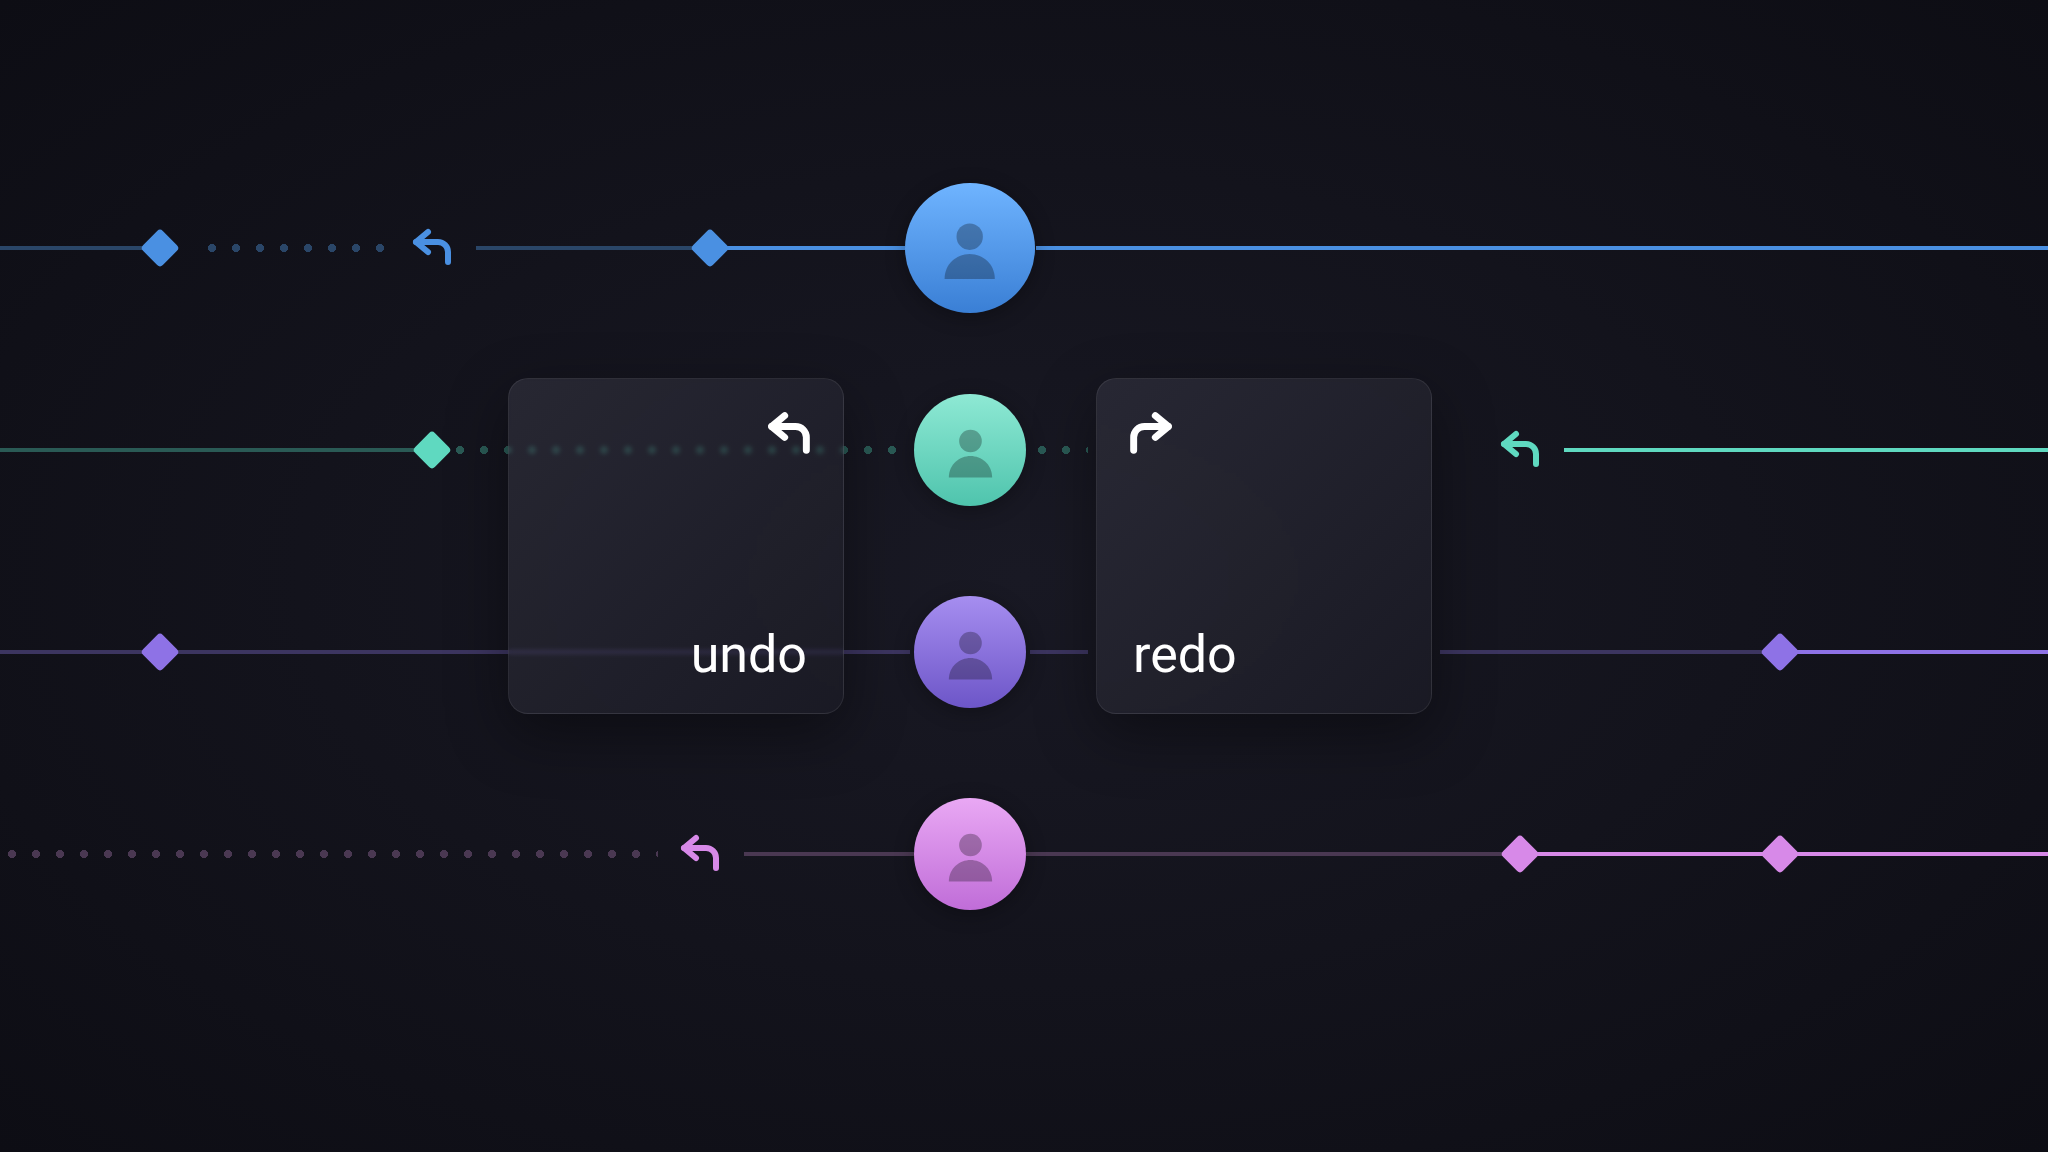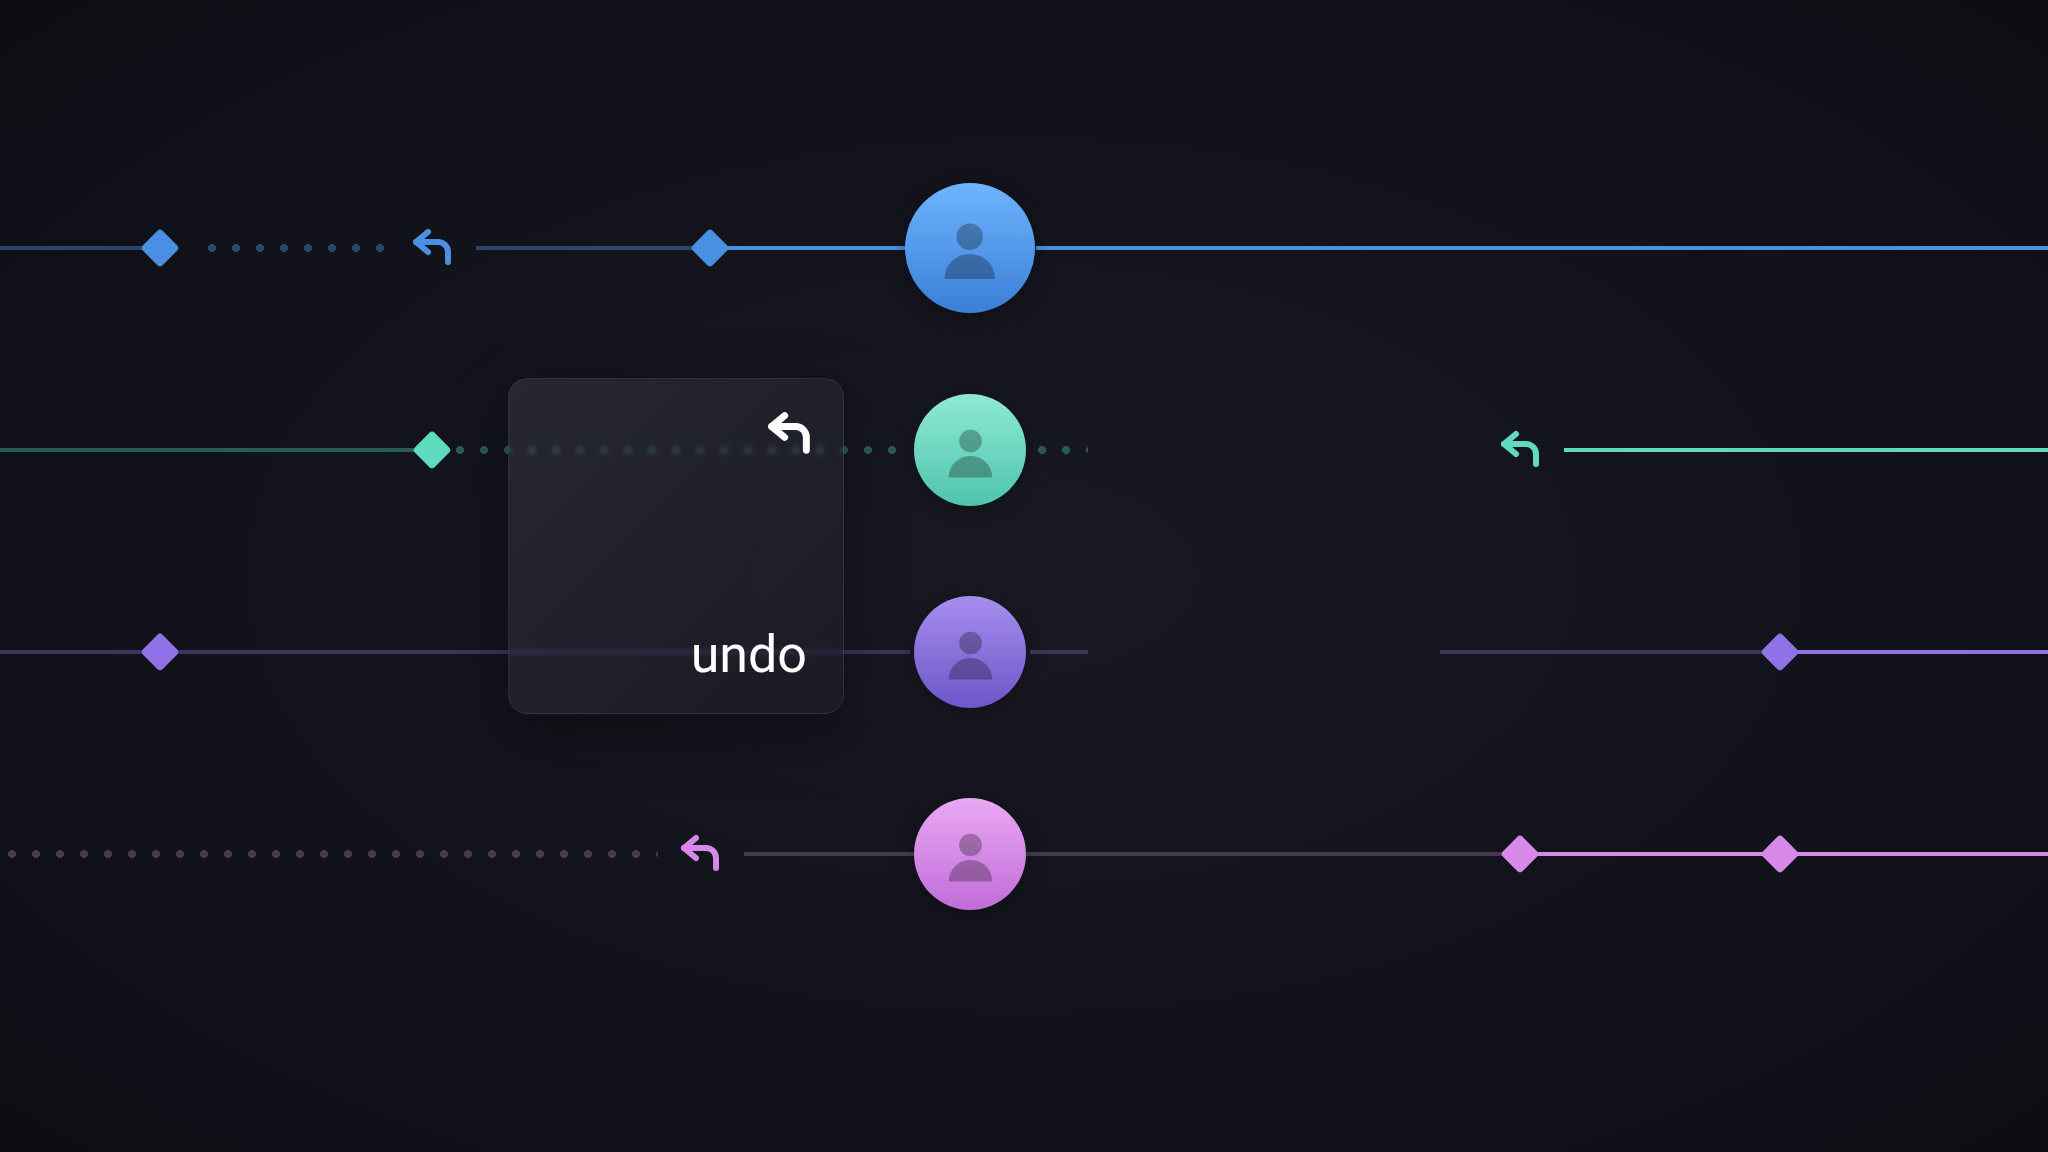--- a/index.html
+++ b/index.html
@@ -130,14 +130,21 @@
     </div>
 
   <div class="card undo-card" style="left:508px; top:378px;">
     <svg class="card-arrow" viewBox="0 0 24 24" fill="none" stroke="#fff" stroke-width="3.2" stroke-linecap="round" stroke-linejoin="round">
       <path d="M10 4 L4 9 L10 14"></path>
       <path d="M4 9 H15 a5 5 0 0 1 5 5 v6"></path>
     </svg>
     <div class="card-label">undo</div>
   </div>
 
+  <div class="card redo-card" style="left:1096px; top:378px;">
+    <svg class="card-arrow" viewBox="0 0 24 24" fill="none" stroke="#fff" stroke-width="3.2" stroke-linecap="round" stroke-linejoin="round">
+      <path d="M14 4 L20 9 L14 14"></path>
+      <path d="M20 9 H9 a5 5 0 0 0 -5 5 v6"></path>
+    </svg>
+    <div class="card-label">redo</div>
+  </div>
 
 </div>
 
 </body></html>

